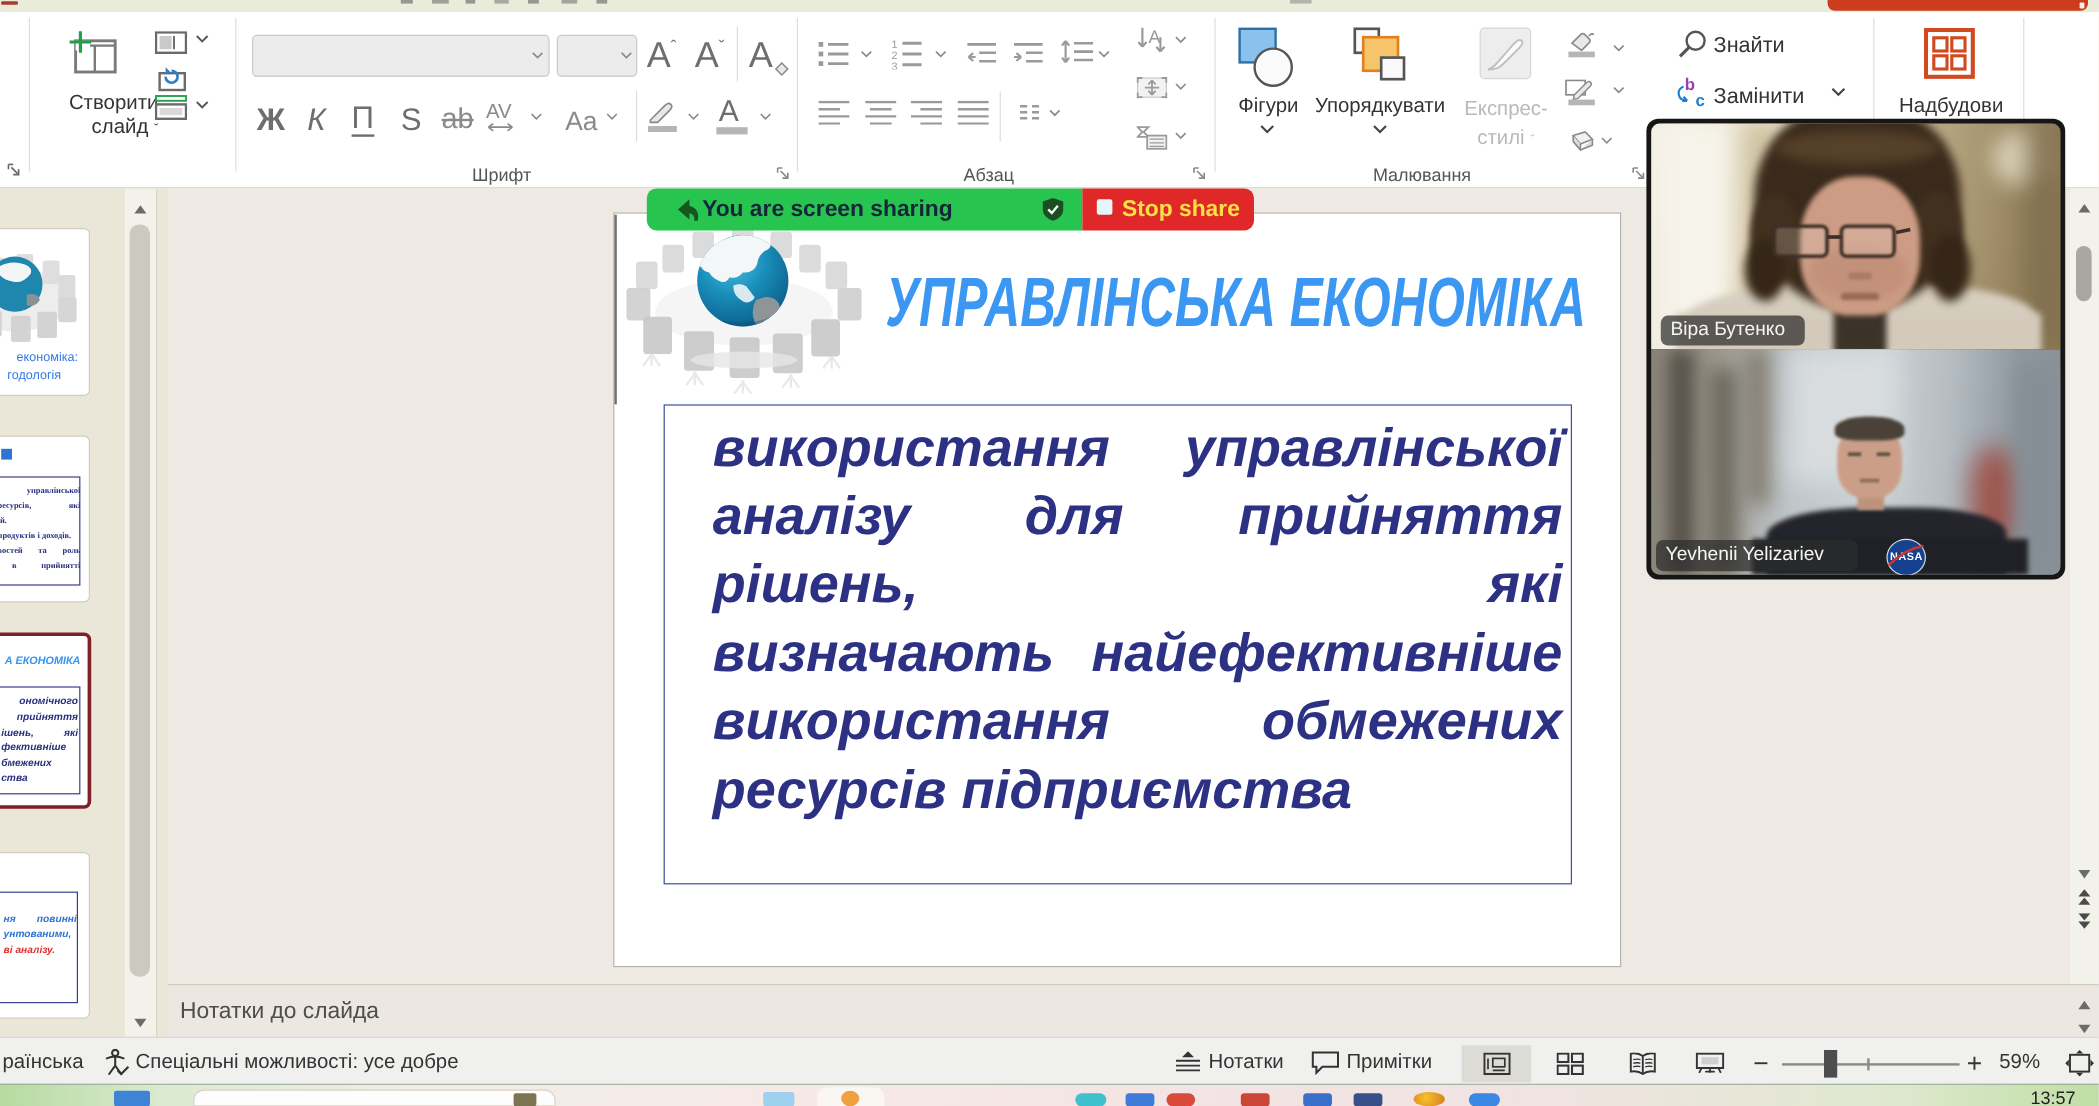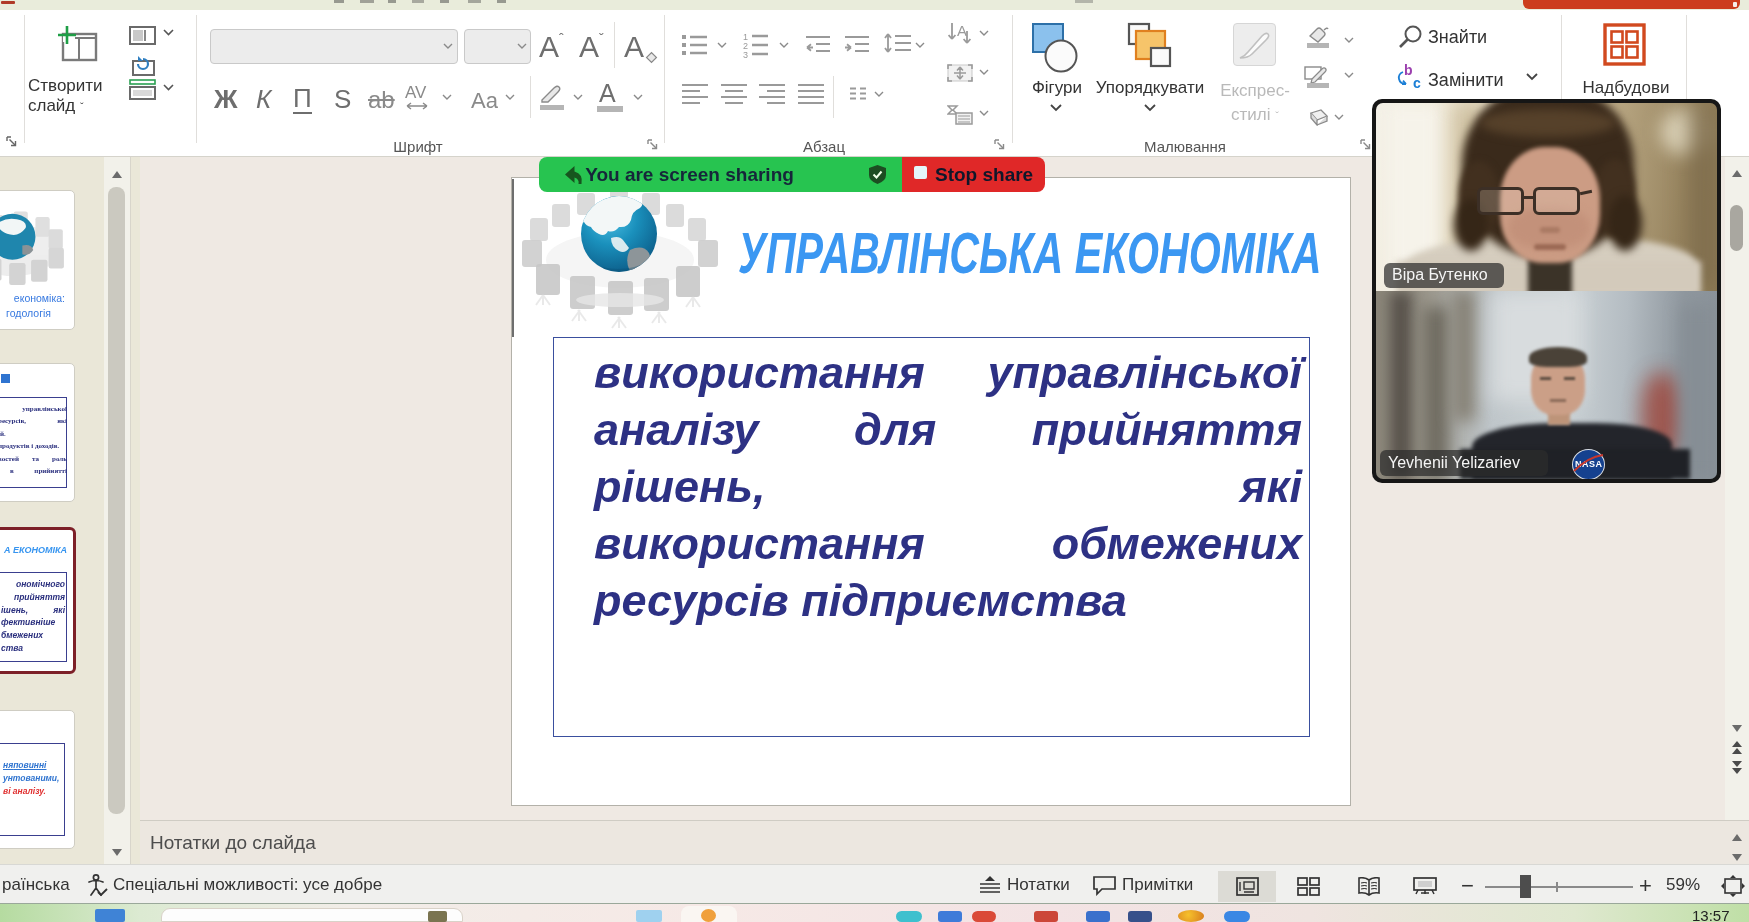--- a/index.html
+++ b/index.html
@@ -33,21 +33,21 @@
       <path d="M9.5 5 v4.5 h-4.5" stroke="#666" stroke-width="1.4" fill="none"></path>
     </svg>
   <div class="abs" style="left:24px;top:5px;width:1px;height:128px;background:#e0dedb;"></div>
 
   <svg class="abs" style="left:53px;top:14px;" width="48" height="50" viewBox="0 0 48 50">
     <rect x="10" y="10" width="33" height="26" fill="none" stroke="#7a7a7a" stroke-width="2.4"></rect>
     <path d="M10 14 h33 M26 14 v22" stroke="#7a7a7a" stroke-width="2"></path>
     <rect x="10" y="10" width="12" height="8" fill="#fff" stroke="none"></rect>
     <path d="M14 2 v18 M5 11 h18" stroke="#1e9e46" stroke-width="2.6"></path>
   </svg>
-  <div class="abs" style="left:28px;top:66px;width:104px;height:40px;font-size:17px;color:#333;text-align:left;line-height:20px;">Створити<br>слайд <span style="font-size:11px;">ˇ</span></div>
+  <div class="abs" style="left:28px;top:66px;width:104px;height:40px;font-size:17px;color:#333;text-align:right;line-height:20px;">Створити<br>слайд <span style="font-size:11px;">ˇ</span></div>
   <svg class="abs" style="left:129px;top:16px;" width="27" height="19" viewBox="0 0 27 19">
       <rect x="1" y="1" width="25" height="17" fill="none" stroke="#6a6a6a" stroke-width="2"></rect>
       <rect x="4" y="4" width="10" height="11" fill="#c9c9c9"></rect>
       <path d="M16 4 v11" stroke="#6a6a6a" stroke-width="1.6"></path>
     </svg>
   <svg class="abs" style="left:163px;top:19px;" width="11" height="7" viewBox="0 0 11 7">
       <path d="M1 1 L5.5 5.5 L10 1" stroke="#555" stroke-width="1.6" fill="none"></path>
     </svg>
   <svg class="abs" style="left:129px;top:45px;" width="27" height="22" viewBox="0 0 27 22">
       <rect x="4" y="6" width="21" height="14" fill="none" stroke="#6a6a6a" stroke-width="2"></rect>
@@ -340,21 +340,21 @@
         </div>
       <div>фективніше</div>
       <div>бмежених</div>
       <div>ства</div>
     </div>
   </div>
 
   <div class="abs" style="left:-30px;top:553px;width:105px;height:139px;background:#fff;border:1px solid #cfcdc3;border-radius:5px;overflow:hidden;">
     <div class="abs" style="left:-10px;top:32px;width:104px;height:93px;border:1px solid #3a3f8f;"></div>
     <div class="abs" style="left:32px;top:48px;width:61px;font-size:8.5px;font-weight:bold;font-style:italic;color:#2f74d0;line-height:13px;">
-      <div style="display:flex;justify-content:flex-start;text-decoration:underline;">
+      <div style="display:flex;justify-content:space-between;">
           <span>ня</span>
           <span>повинні</span>
         </div>
       <div>унтованими,</div>
       <div style="color:#e03030;">ві аналізу.</div>
     </div>
   </div>
 
   <div class="abs" style="left:104px;top:0;width:26px;height:707px;background:#f2f1ea;"></div>
   <svg class="abs" style="left:111px;top:13px;" width="12" height="9" viewBox="0 0 12 9">
@@ -432,41 +432,45 @@
         <div style="display:flex;justify-content:space-between;">
             <span>аналізу</span>
             <span>для</span>
             <span>прийняття</span>
           </div>
         <div style="display:flex;justify-content:space-between;">
             <span>рішень,</span>
             <span>які</span>
           </div>
         <div style="display:flex;justify-content:space-between;">
+            <span>визначають</span>
+            <span>найефективніше</span>
+          </div>
+        <div style="display:flex;justify-content:space-between;">
             <span>використання</span>
             <span>обмежених</span>
           </div>
         <div><span>ресурсів підприємства</span></div>
       </div>
     </div>
   </div>
 
   <div class="abs" style="left:399px;top:0;width:363px;height:35px;background:#27c450;border-radius:8px 0 0 8px;">
     <svg class="abs" style="left:24px;top:7px;" width="22" height="21" viewBox="0 0 22 21">
         <path d="M18.5 20 q2 -10 -7 -12.5 l0 -5.5 -9.5 8.5 9.5 8.5 0 -5.5 q5 1.5 4 6.5 Z" fill="#17551f"></path>
       </svg>
     <div class="abs" style="left:0;top:7px;width:301px;text-align:center;font-size:19px;font-weight:bold;color:#16263a;">You are screen sharing</div>
     <svg class="abs" style="left:329px;top:7px;" width="19" height="21" viewBox="0 0 19 21">
         <path d="M9.5 1 L18 4 V11 q0 6 -8.5 9 Q1 17 1 11 V4 Z" fill="#1d4d22"></path>
         <path d="M5.5 10.5 L8.5 13.5 L13.5 7.5" stroke="#efffe8" stroke-width="2" fill="none"></path>
       </svg>
   </div>
   <div class="abs" style="left:762px;top:0;width:143px;height:35px;background:#e02828;border-radius:0 8px 8px 0;">
     <div class="abs" style="left:12px;top:9px;width:13px;height:13px;background:#e4f6fa;border-radius:2px;"></div>
-    <div class="abs" style="left:33px;top:7px;font-size:19px;font-weight:bold;color:#0f172a;">Stop share</div>
+    <div class="abs" style="left:33px;top:7px;font-size:19px;font-weight:bold;color:#fde047;">Stop share</div>
   </div>
 
   <div class="abs" style="left:1585px;top:0;width:24px;height:663px;background:#f2f1ea;"></div>
   <svg class="abs" style="left:1591px;top:12px;" width="12" height="9" viewBox="0 0 12 9">
       <path d="M6 1 L11 8 L1 8 Z" fill="#6b6b6b"></path>
     </svg>
   <div class="abs" style="left:1590px;top:48px;width:13px;height:46px;background:#a9a7a0;border-radius:7px;"></div>
   <svg class="abs" style="left:1591px;top:567px;" width="12" height="9" viewBox="0 0 12 9">
       <path d="M6 8 L11 1 L1 1 Z" fill="#6b6b6b"></path>
     </svg>

